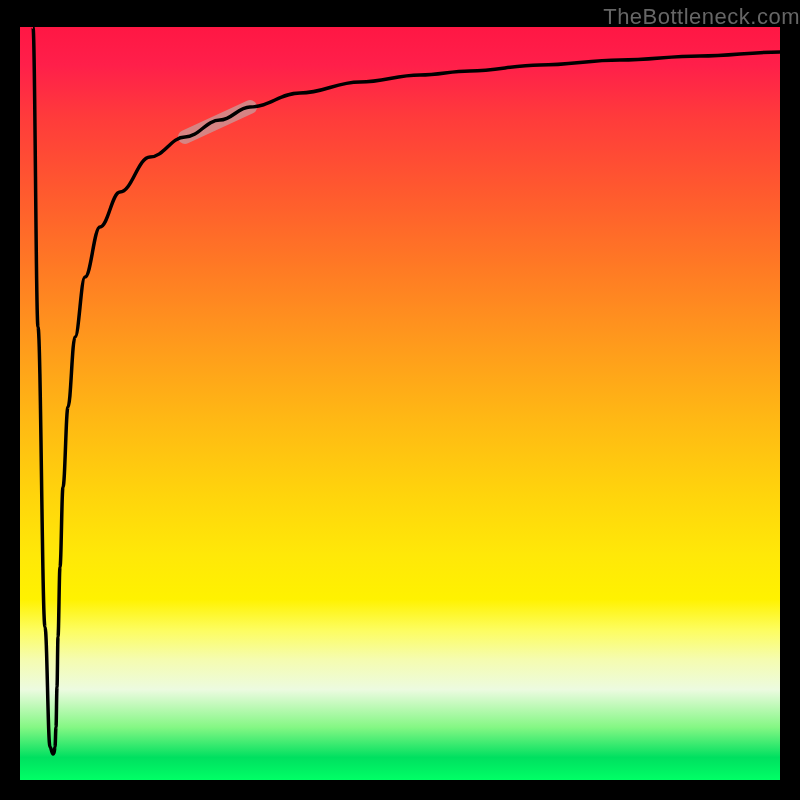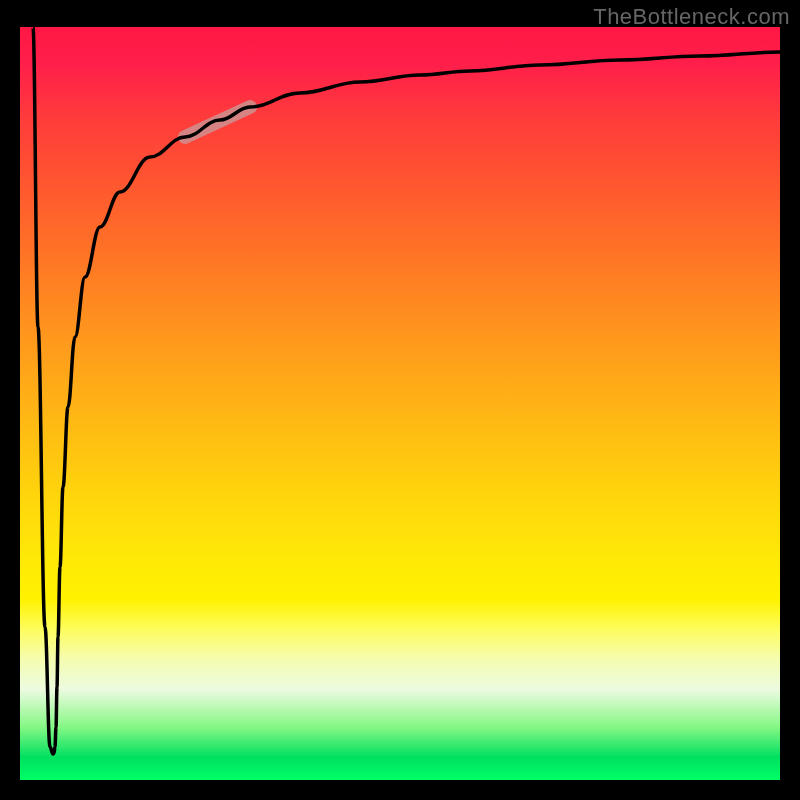--- a/index.html
+++ b/index.html
@@ -6,21 +6,21 @@
   body {
     width: 800px;
     height: 800px;
     background: #000;
     position: relative;
     font-family: Arial, Helvetica, sans-serif;
   }
   .watermark {
     position: absolute;
     top: 4px;
-    right: 10px;
+    right: 0;
     color: #666;
     font-size: 22px;
     font-weight: 500;
     letter-spacing: 0.5px;
   }
   .plot {
     position: absolute;
     left: 20px;
     top: 27px;
     width: 760px;

